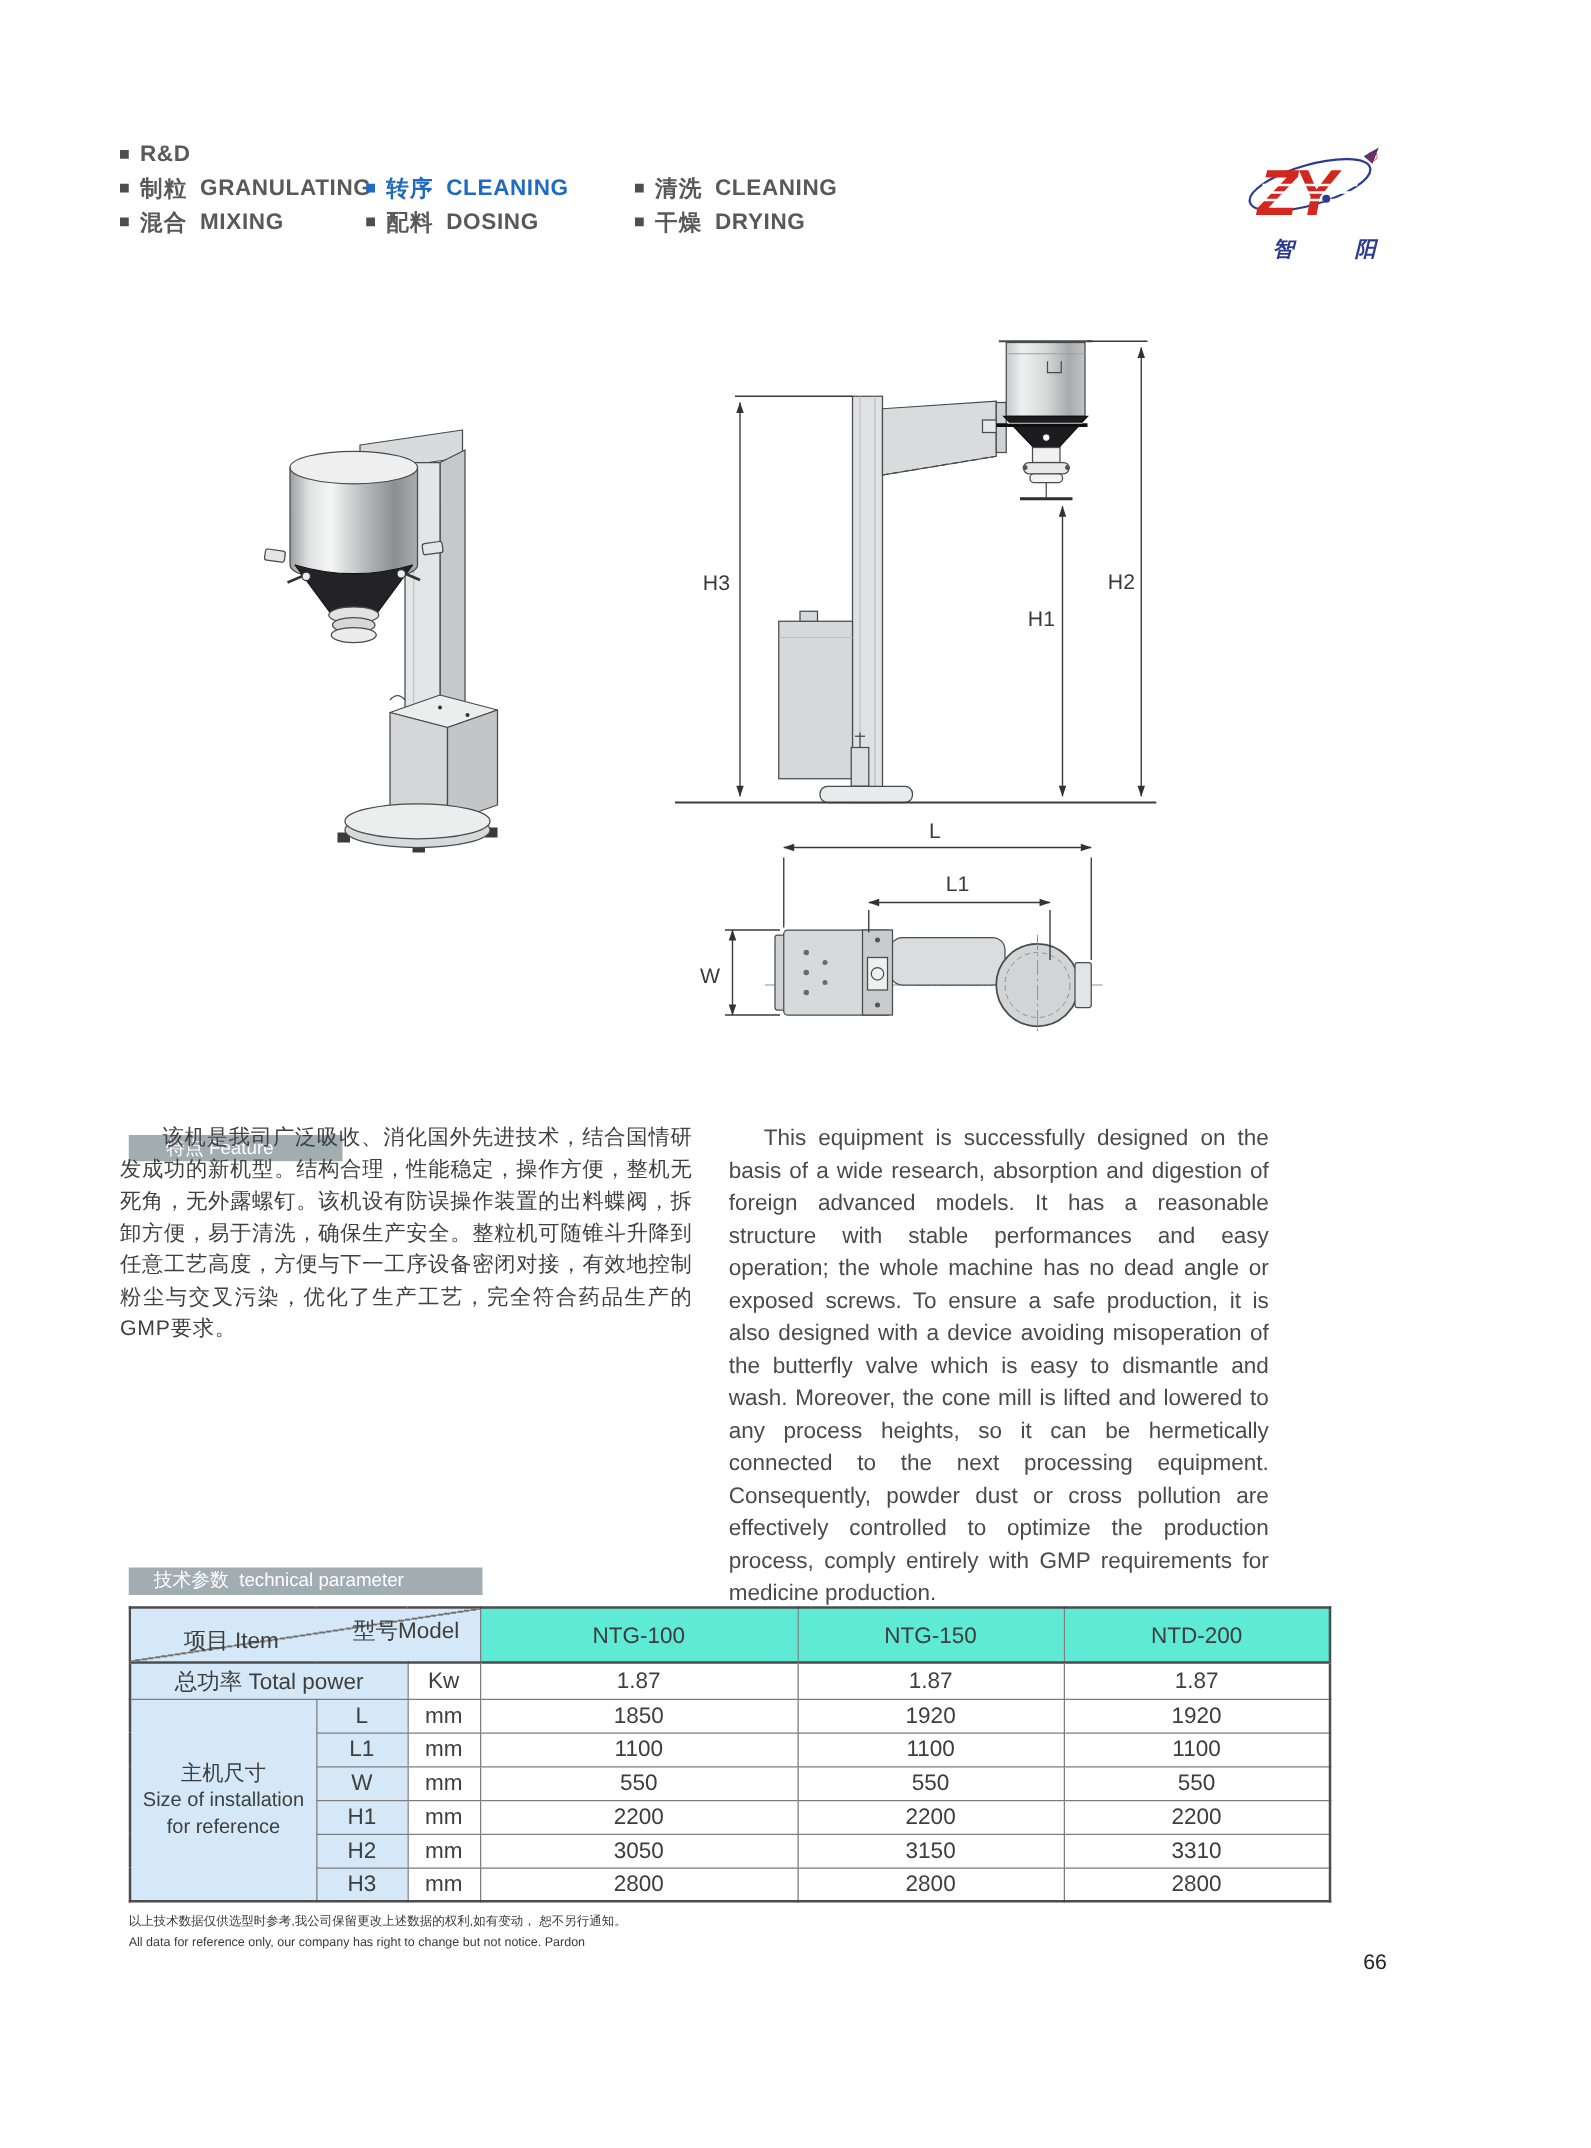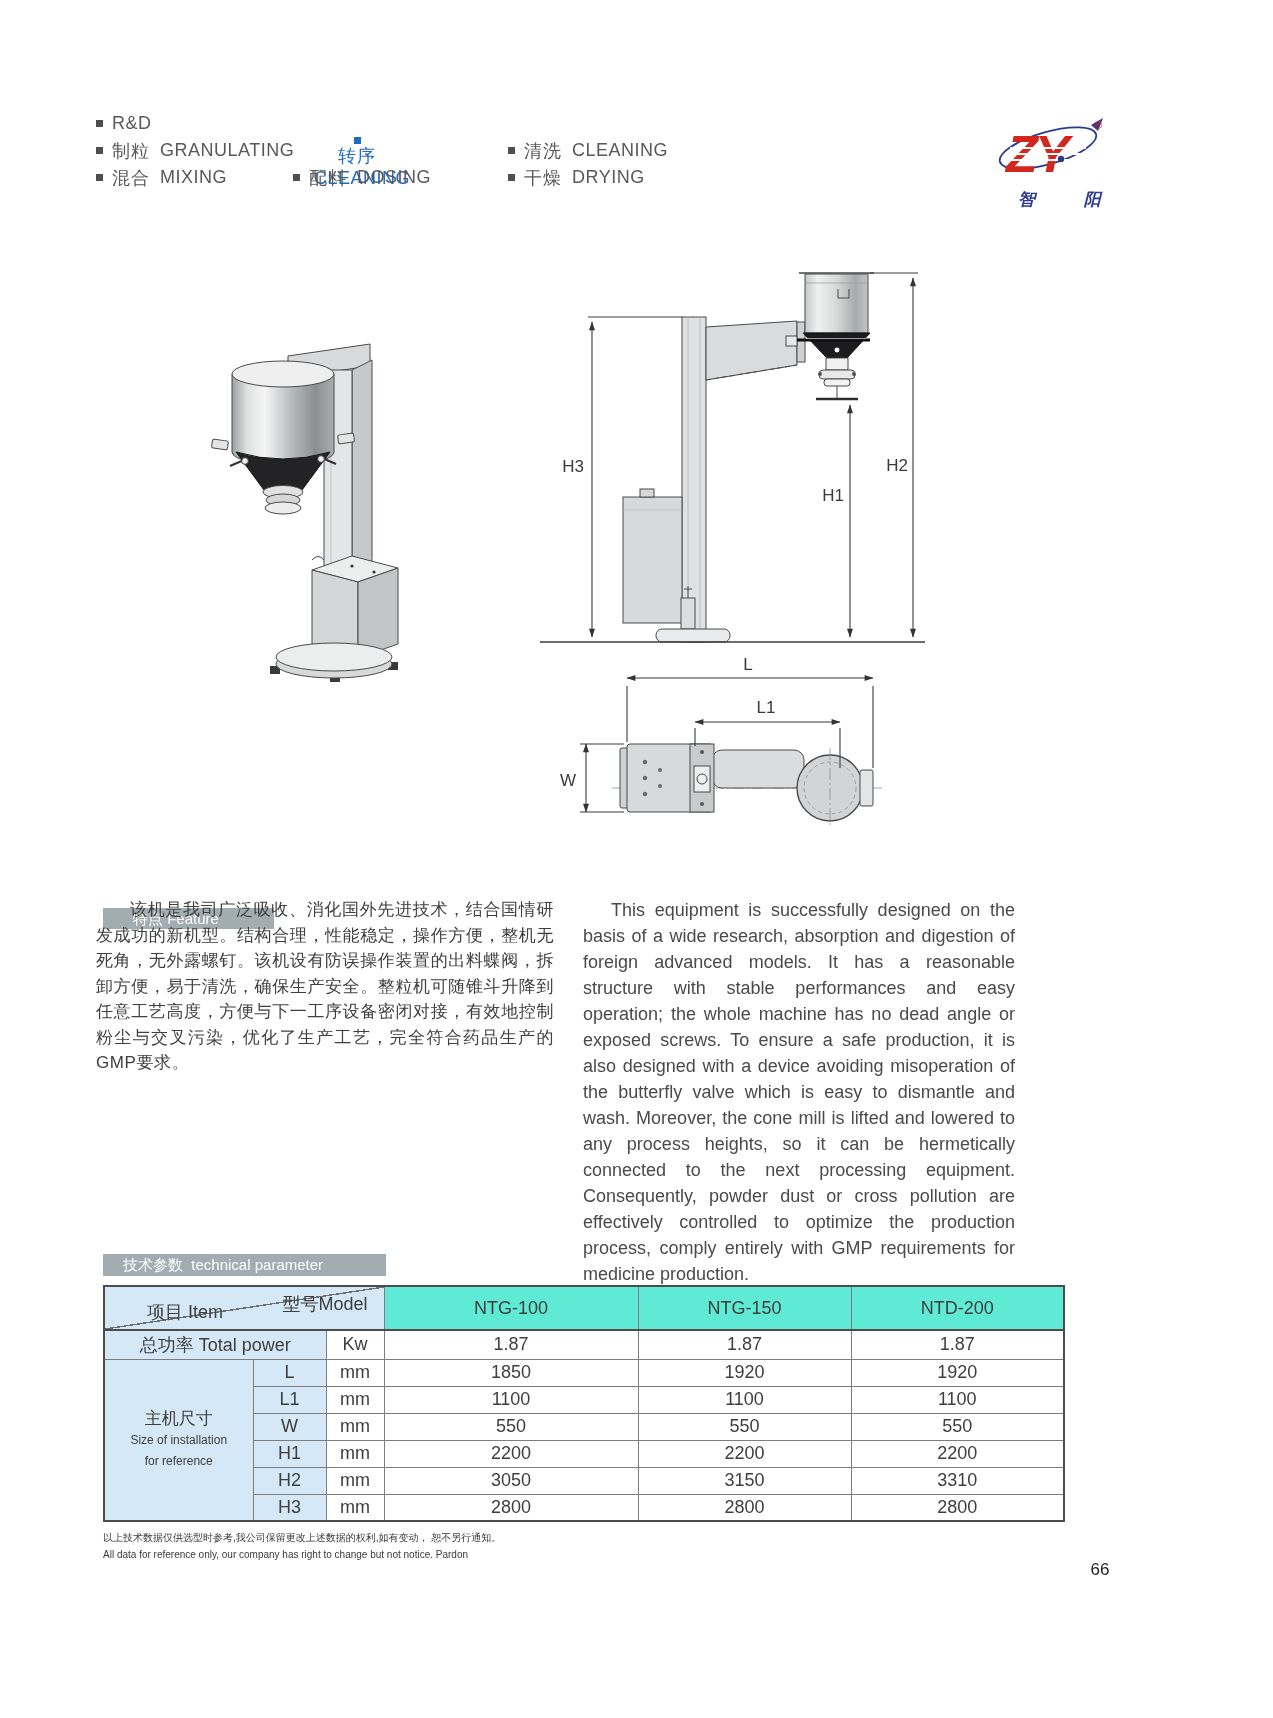--- a/index.html
+++ b/index.html
@@ -1,26 +1,26 @@
 <!DOCTYPE html>
 <html><head>
 <meta charset="utf-8">
 <style>
   * { margin:0; padding:0; box-sizing:border-box; }
   html,body { background:#ffffff; }
   .page { position:relative; width:1273px; height:1718px; background:#fff;
           font-family:"Liberation Sans","DejaVu Sans",sans-serif; color:#3d3d3d; overflow:hidden; }
 
   
-  .nav-col { position:absolute; font-size:18px; color:#5a5858; }
+  .nav-col { position:absolute; font-size:18px; color:#5a5858;font-weight:bold; }
   .nav-item { display:flex; align-items:center; height:27px; white-space:nowrap; }
   .bullet { width:7px; height:7px; background:#4f4d4d; margin-right:9px; flex:0 0 auto; }
   .nav-item .zh { margin-right:10px; letter-spacing:1px; }
   .nav-item .en { letter-spacing:0.5px; }
-  .nav-item.active { color:#1f6bc0;flex-direction:column; }
+  .nav-item.active { color:#1f6bc0; }
   .nav-item.active .bullet { background:#1f6bc0; }
 
   
   .logo { position:absolute; left:998px; top:112px; }
 
   
   .drawings { position:absolute; left:170px; top:228px; }
   .dimtext { font-size:17px; fill:#3a3a3a; }
 
   
@@ -44,21 +44,21 @@
   .ptable tr.power { height:29px;padding-left:40px; }
   .ptable tr.dim { height:27px; }
   .ptable td.blue { background:#d5e8f7; }
   .ptable td.model { background:#5eead4; }
   .ptable td.diag { position:relative;
      background:linear-gradient(to bottom right, rgba(0,0,0,0) calc(50% - 0.7px),
         #6f6f6f calc(50% - 0.7px), #6f6f6f calc(50% + 0.7px), rgba(0,0,0,0) calc(50% + 0.7px)), #d5e8f7; }
   .ptable td.diag .model-lab { position:absolute; top:5px; right:16px; }
   .ptable td.diag .item-lab  { position:absolute; bottom:5px; left:42px; }
   .ptable td.sizelab { font-size:17px; line-height:23px; }
-  .ptable td.sizelab .en { font-size:12px; line-height:21px; white-space:pre-line; }
+  .ptable td.sizelab .en { font-size:16px; line-height:21px; white-space:pre-line; }
 
   
   .notes { position:absolute; left:103px; top:1529px; font-size:10px; line-height:17px; color:#3a3a3a; }
   .pageno { position:absolute; left:1075px; top:1560px; width:50px; font-size:17px; color:#222; text-align:center; }
 </style>
 </head>
 <body>
 
 <div class="page">
 

